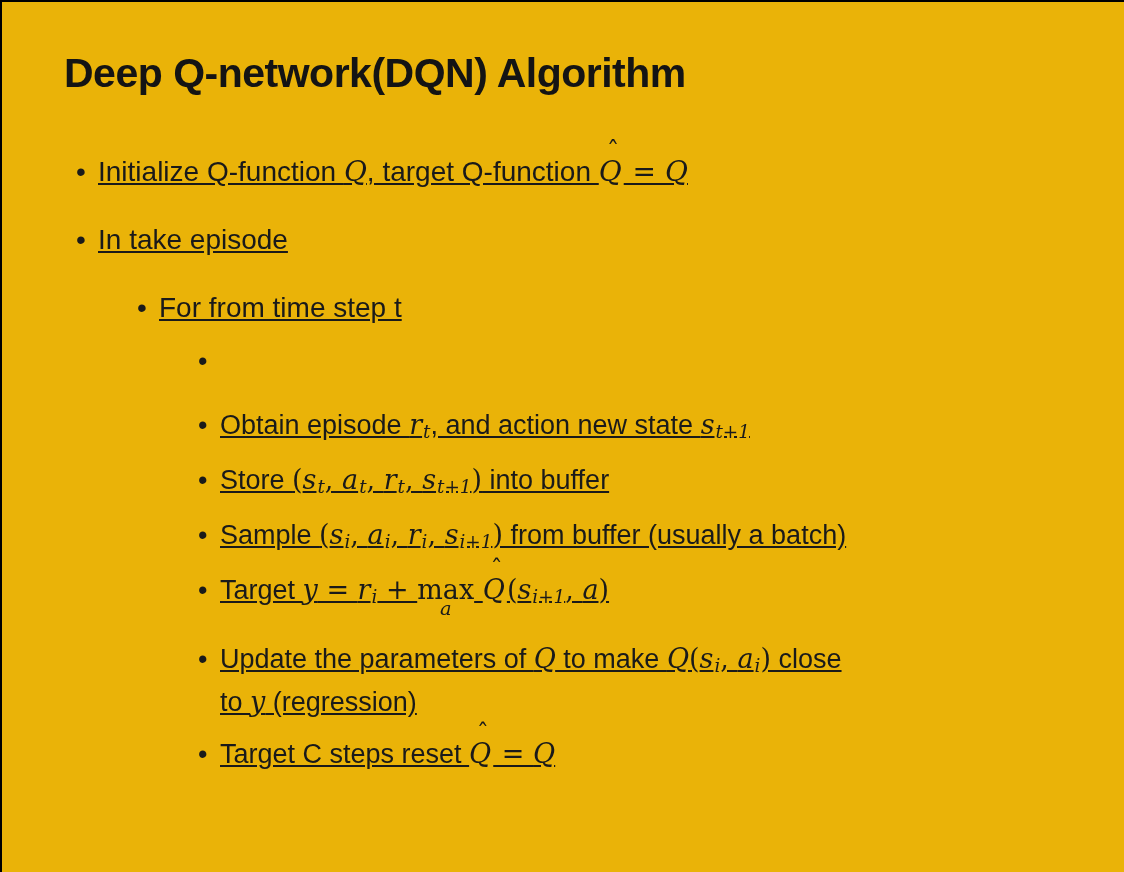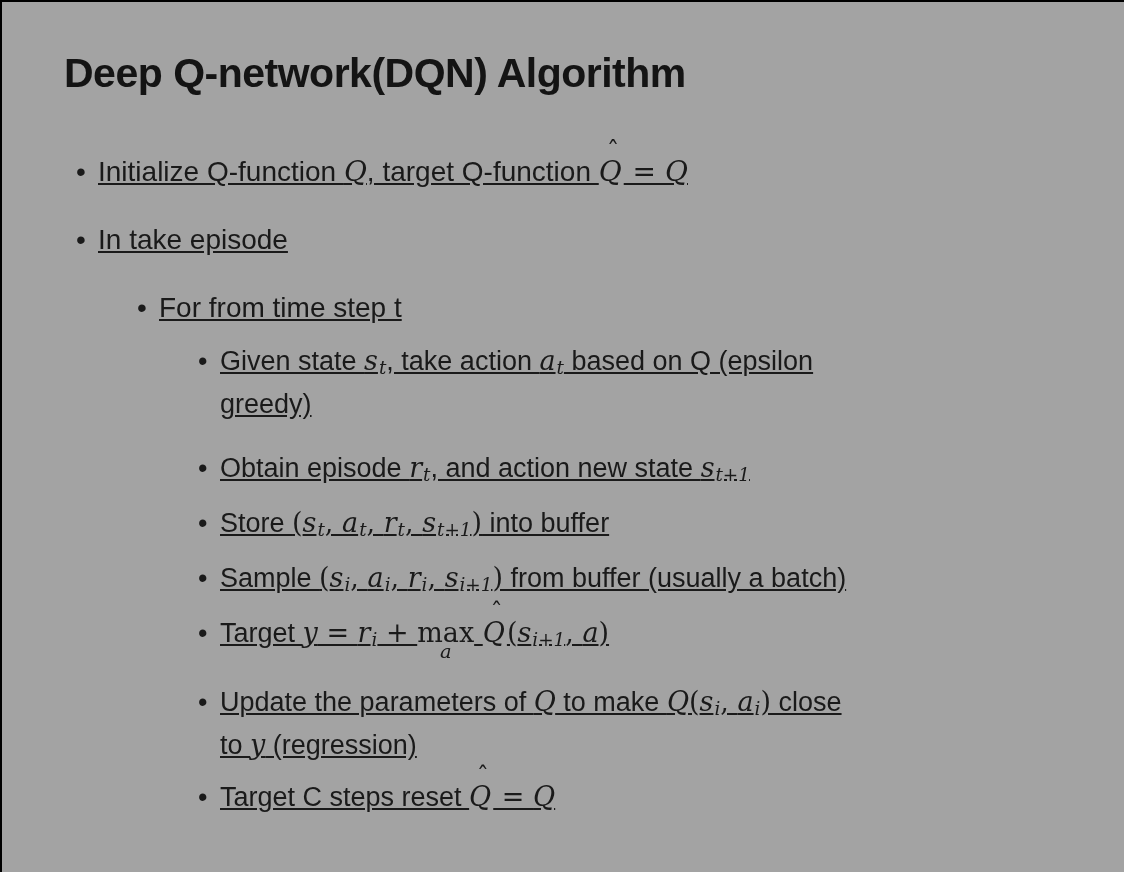--- a/index.html
+++ b/index.html
@@ -8,21 +8,21 @@
     background:#ffffff;
     font-family:"Liberation Sans",sans-serif;
     color:#1a1a1a;
     position:relative;
     overflow:hidden;
   }
   .slide{
     position:absolute;inset:0;
     border-top:2px solid #000;
     border-left:2px solid #000;
-    background:#a3a3a3;
+    background:#eab308;
   }
   .title{
     position:absolute;
     left:62px;top:48px;
     font-size:41px;
     font-weight:700;
     letter-spacing:-0.5px;
     color:#141414;
     white-space:nowrap;
   }
@@ -111,21 +111,20 @@
       <div class="bullet b-l1">
         <span class="marker">•</span>
         <div class="content"><span class="txt">In take episode</span></div>
       </div>
       <div class="bullet b-l2">
         <span class="marker">•</span>
         <div class="content"><span class="txt">For from time step t</span></div>
       </div>
       <div class="bullet b-l3 wrap2">
         <span class="marker">•</span>
-        <div class="content"><span class="txt">Given state </span><span class="math">s<span class="msub">t</span></span><span class="txt">, take action </span><span class="math">a<span class="msub">t</span></span><span class="txt"> based on Q (epsilon</span><br><span class="txt">greedy)</span></div>
       </div>
       <div class="bullet b-l3">
         <span class="marker">•</span>
         <div class="content"><span class="txt">Obtain episode </span><span class="math">r<span class="msub">t</span></span><span class="txt">, and action new state </span><span class="math">s<span class="msub">t+1</span></span></div>
       </div>
       <div class="bullet b-l3">
         <span class="marker">•</span>
         <div class="content"><span class="txt">Store </span><span class="mathu">(</span><span class="math">s<span class="msub">t</span></span><span class="mathu">, </span><span class="math">a<span class="msub">t</span></span><span class="mathu">, </span><span class="math">r<span class="msub">t</span></span><span class="mathu">, </span><span class="math">s<span class="msub">t+1</span></span><span class="mathu">)</span><span class="txt"> into buffer</span></div>
       </div>
       <div class="bullet b-l3">

